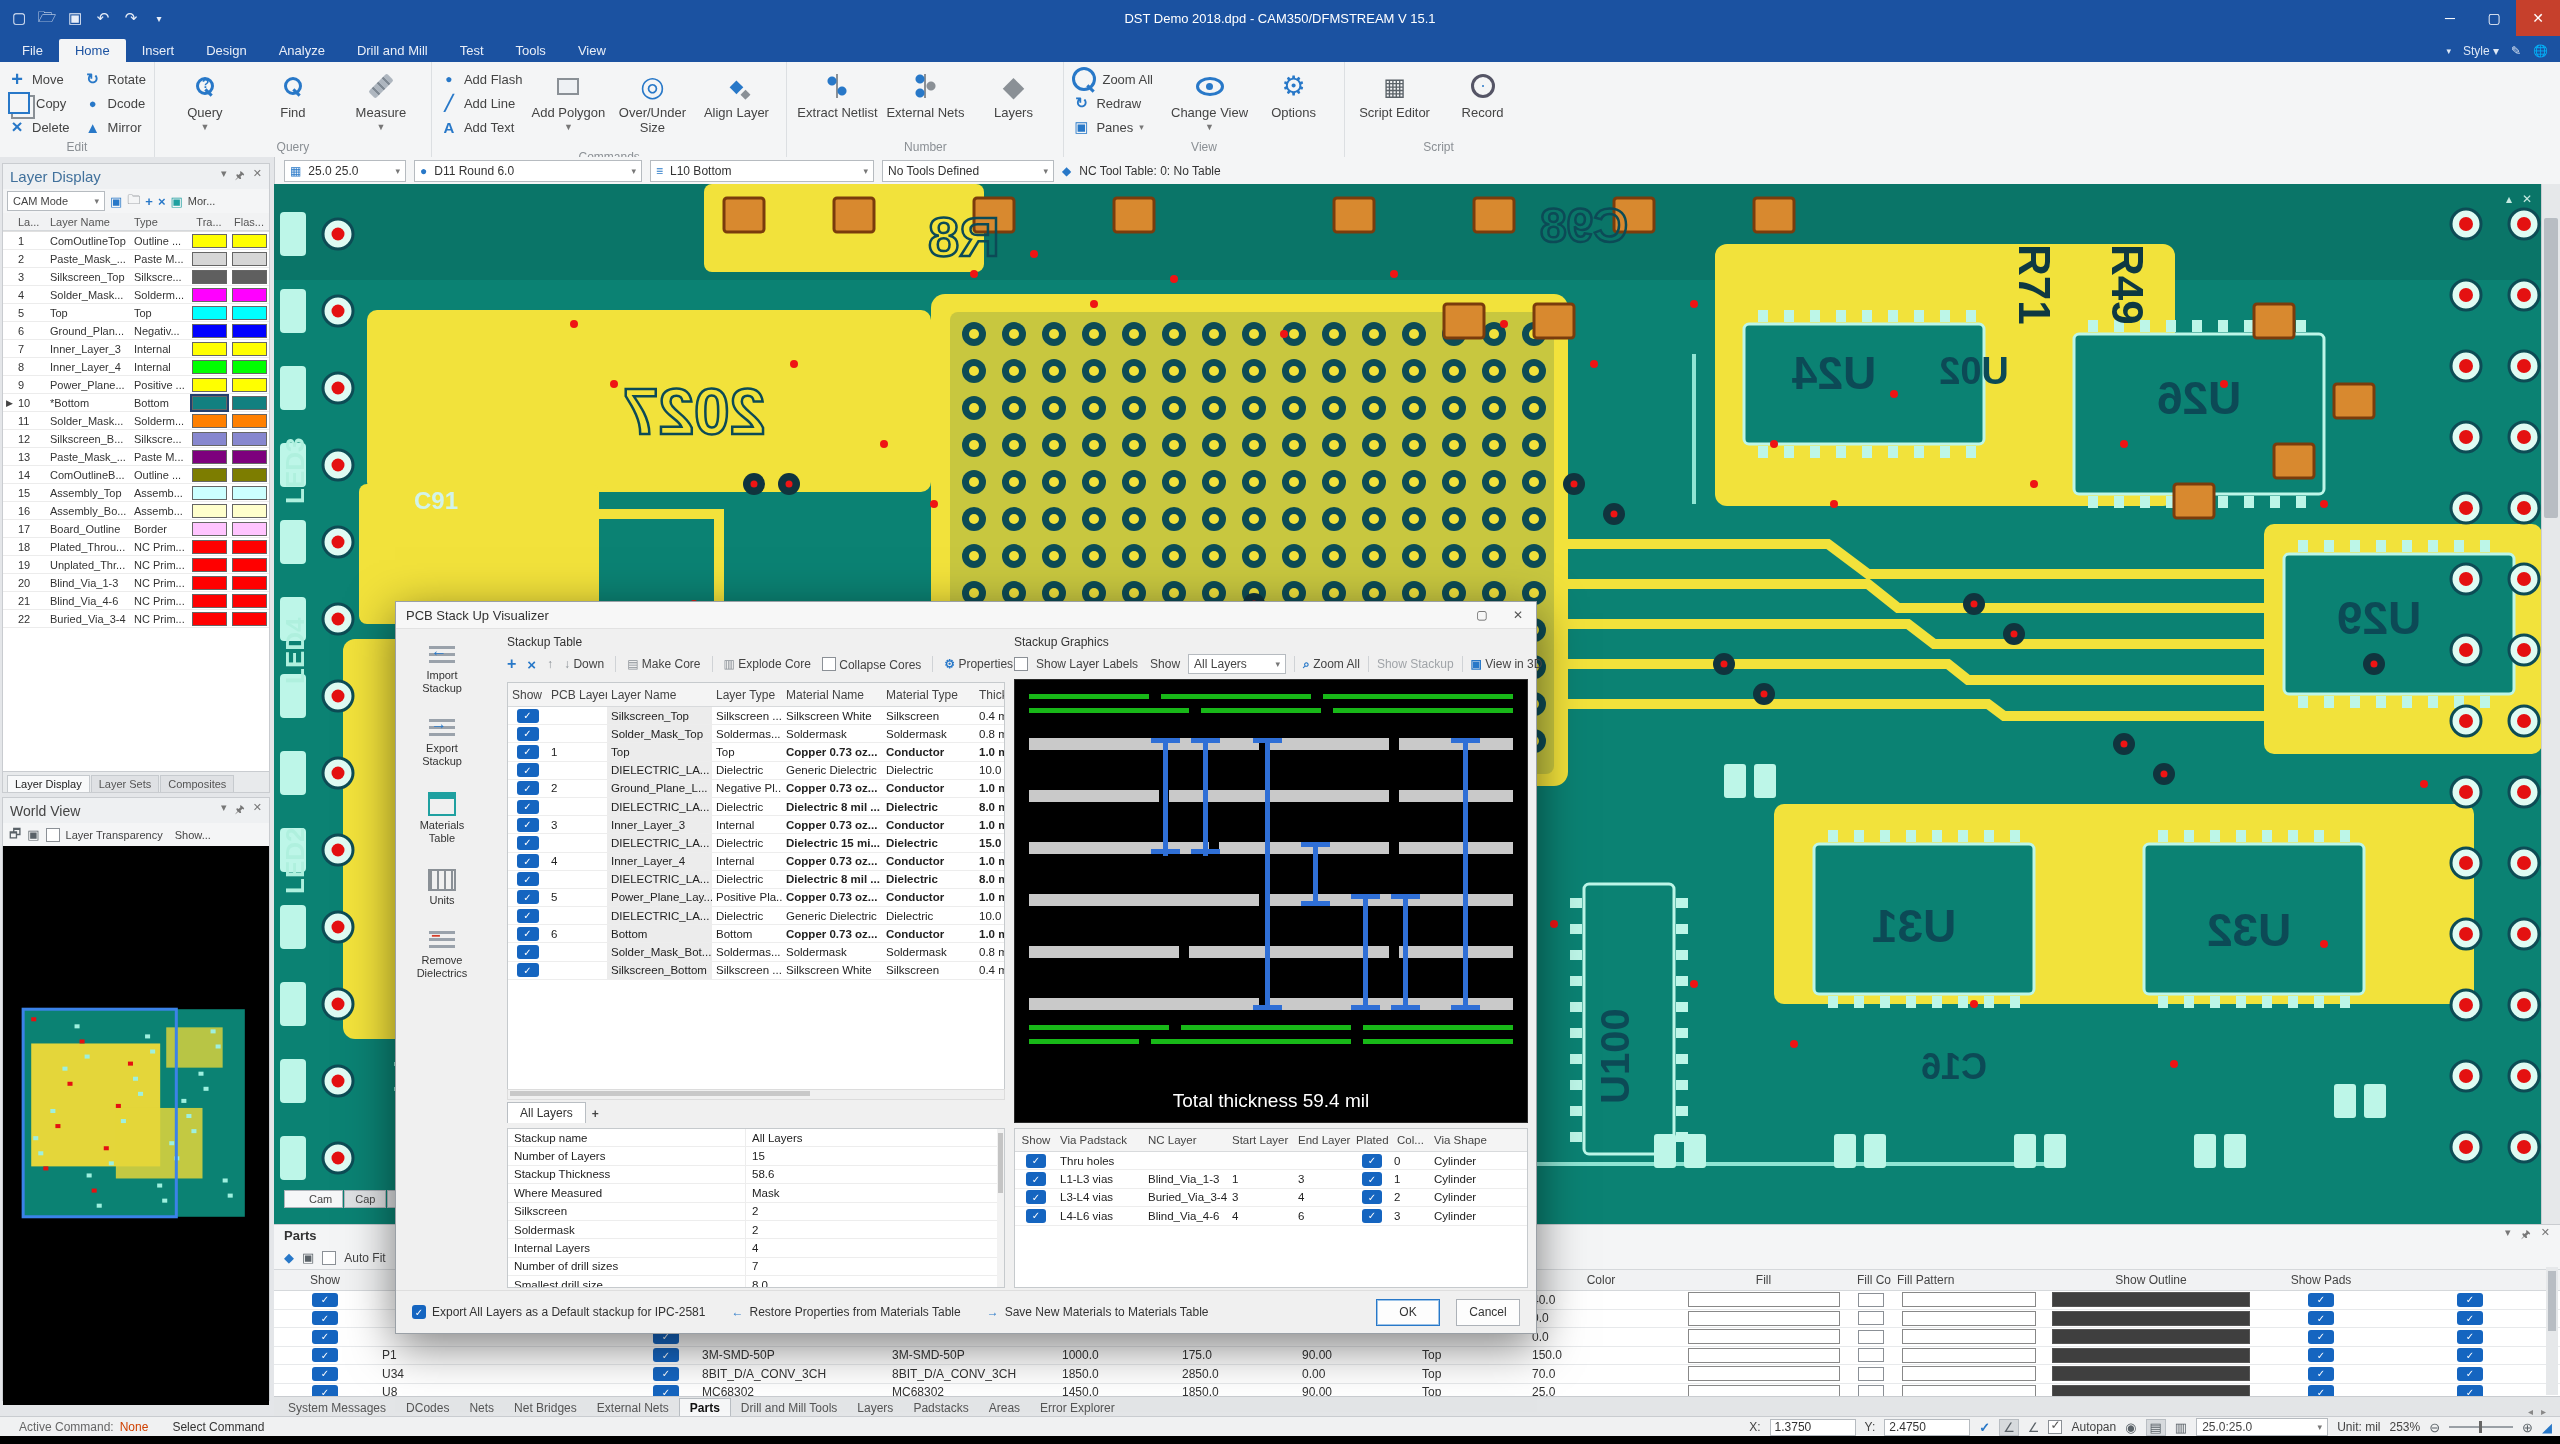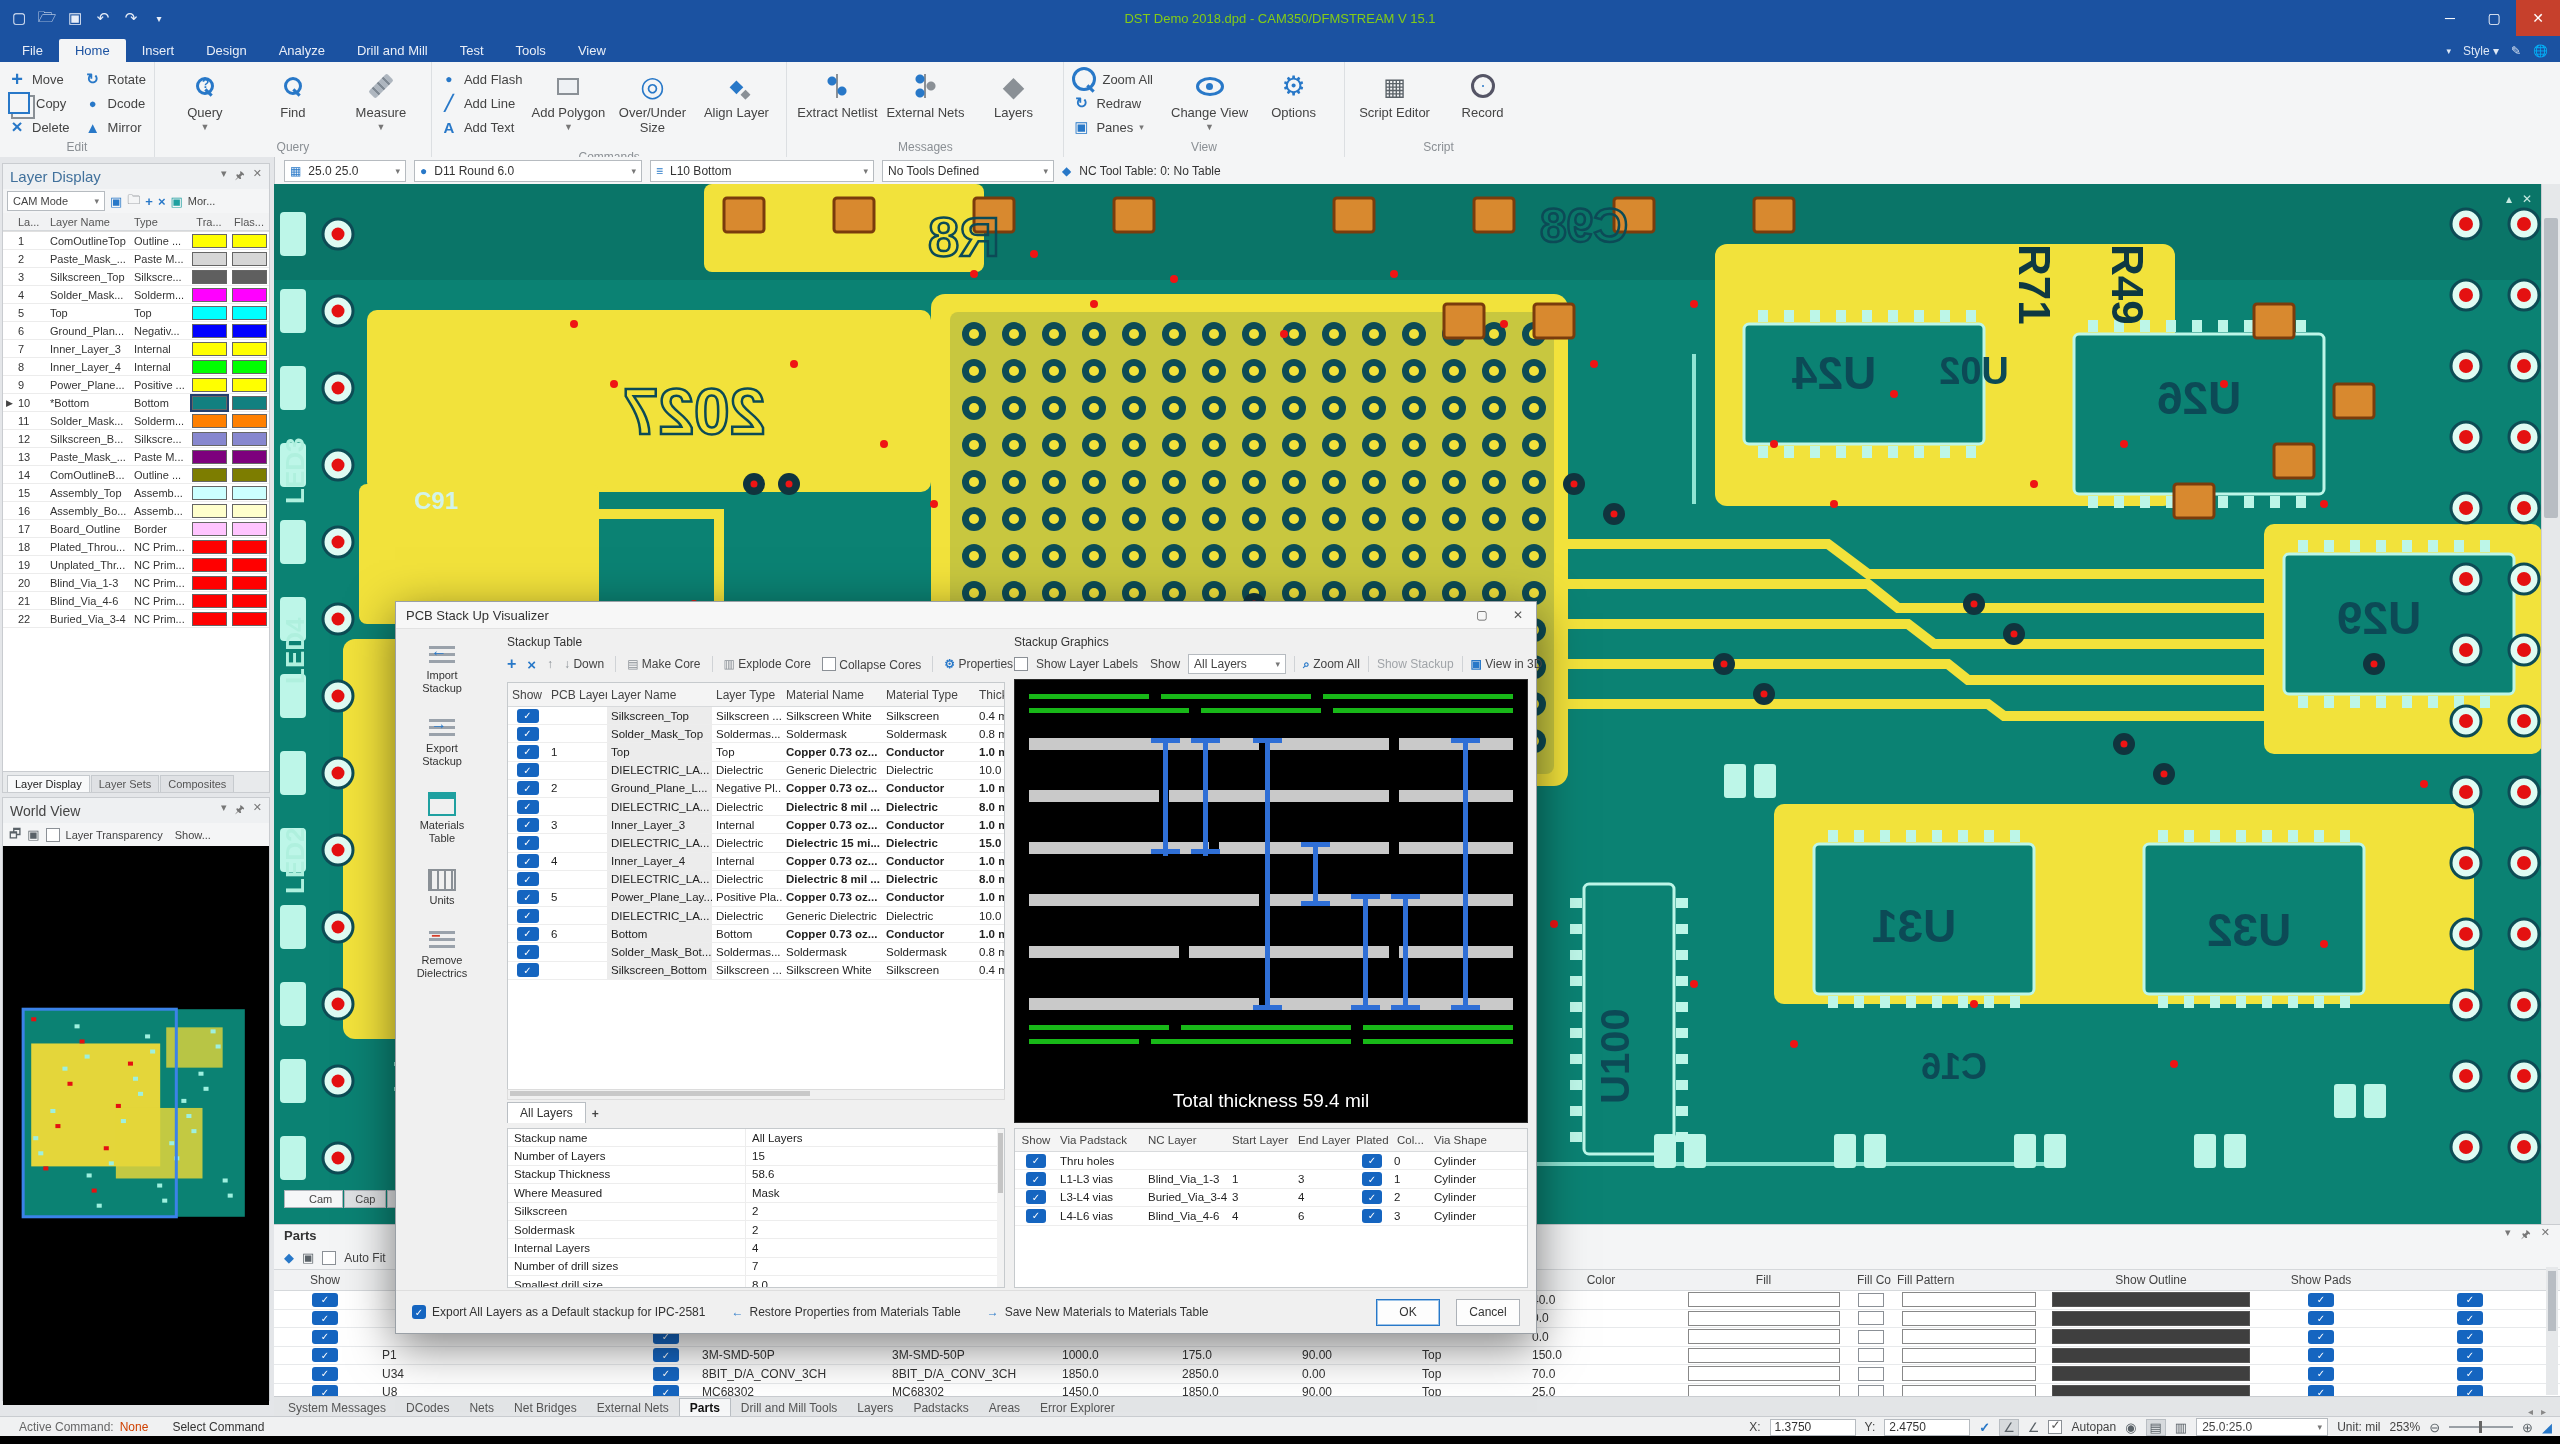--- a/index.html
+++ b/index.html
@@ -4,21 +4,21 @@
 <style>
   html,body{margin:0;padding:0;background:#222;}
   .app{position:relative;width:2560px;height:1444px;background:#e8eaec;
        font-family:"Liberation Sans",sans-serif;overflow:hidden;-webkit-user-select:none;}
 
   
   .titlebar{position:absolute;left:0;top:0;right:0;height:36px;background:#1b52a1;color:#fff;
             display:flex;align-items:center;font-size:13px;}
   .qat{display:flex;align-items:center;gap:10px;padding-left:10px;color:#e8eef8;font-size:15px;}
   .qat .qic{width:18px;height:18px;display:flex;align-items:center;justify-content:center;cursor:default;}
-  .tb-title{position:absolute;left:50%;transform:translateX(-50%);white-space:nowrap;color:#84cc16;}
+  .tb-title{position:absolute;left:50%;transform:translateX(-50%);white-space:nowrap;color:#ffffff;}
   .winbtns{margin-left:auto;display:flex;height:36px;}
   .winbtn{width:44px;display:flex;align-items:center;justify-content:center;font-size:14px;color:#fff;}
   .winbtn.close{background:#c6402c;}
 
   
   .menurow{position:absolute;left:0;top:36px;right:0;height:26px;background:#1b52a1;display:flex;align-items:flex-end;padding-left:6px;}
   .mtab{padding:4px 16px;font-size:13px;color:#e9eef7;cursor:default;}
   .mtab.active{background:#f4f5f6;color:#1b52a1;border-radius:2px 2px 0 0;}
   .menuright{margin-left:auto;display:flex;align-items:center;gap:12px;color:#dfe8f5;font-size:12px;padding:0 12px 4px 0;}
 
@@ -396,21 +396,21 @@
           <span>External Nets</span>
         </div>
 
         <div class="lgbtn">
           <span class="icbox">
               <span class="ric i-layers"></span>
             </span>
           <span>Layers</span>
         </div>
       </div>
-      <div class="rlabel">Messages</div>
+      <div class="rlabel">Number</div>
     </div>
     <div class="rgroup">
       <div class="rbody">
         <div class="smstack">
           <div class="smbtn">
             <span class="ric i-zoomall"></span>
             <span>Zoom All</span>
               <span class="dd" style="visibility: hidden;">▾</span>
           </div>
 

